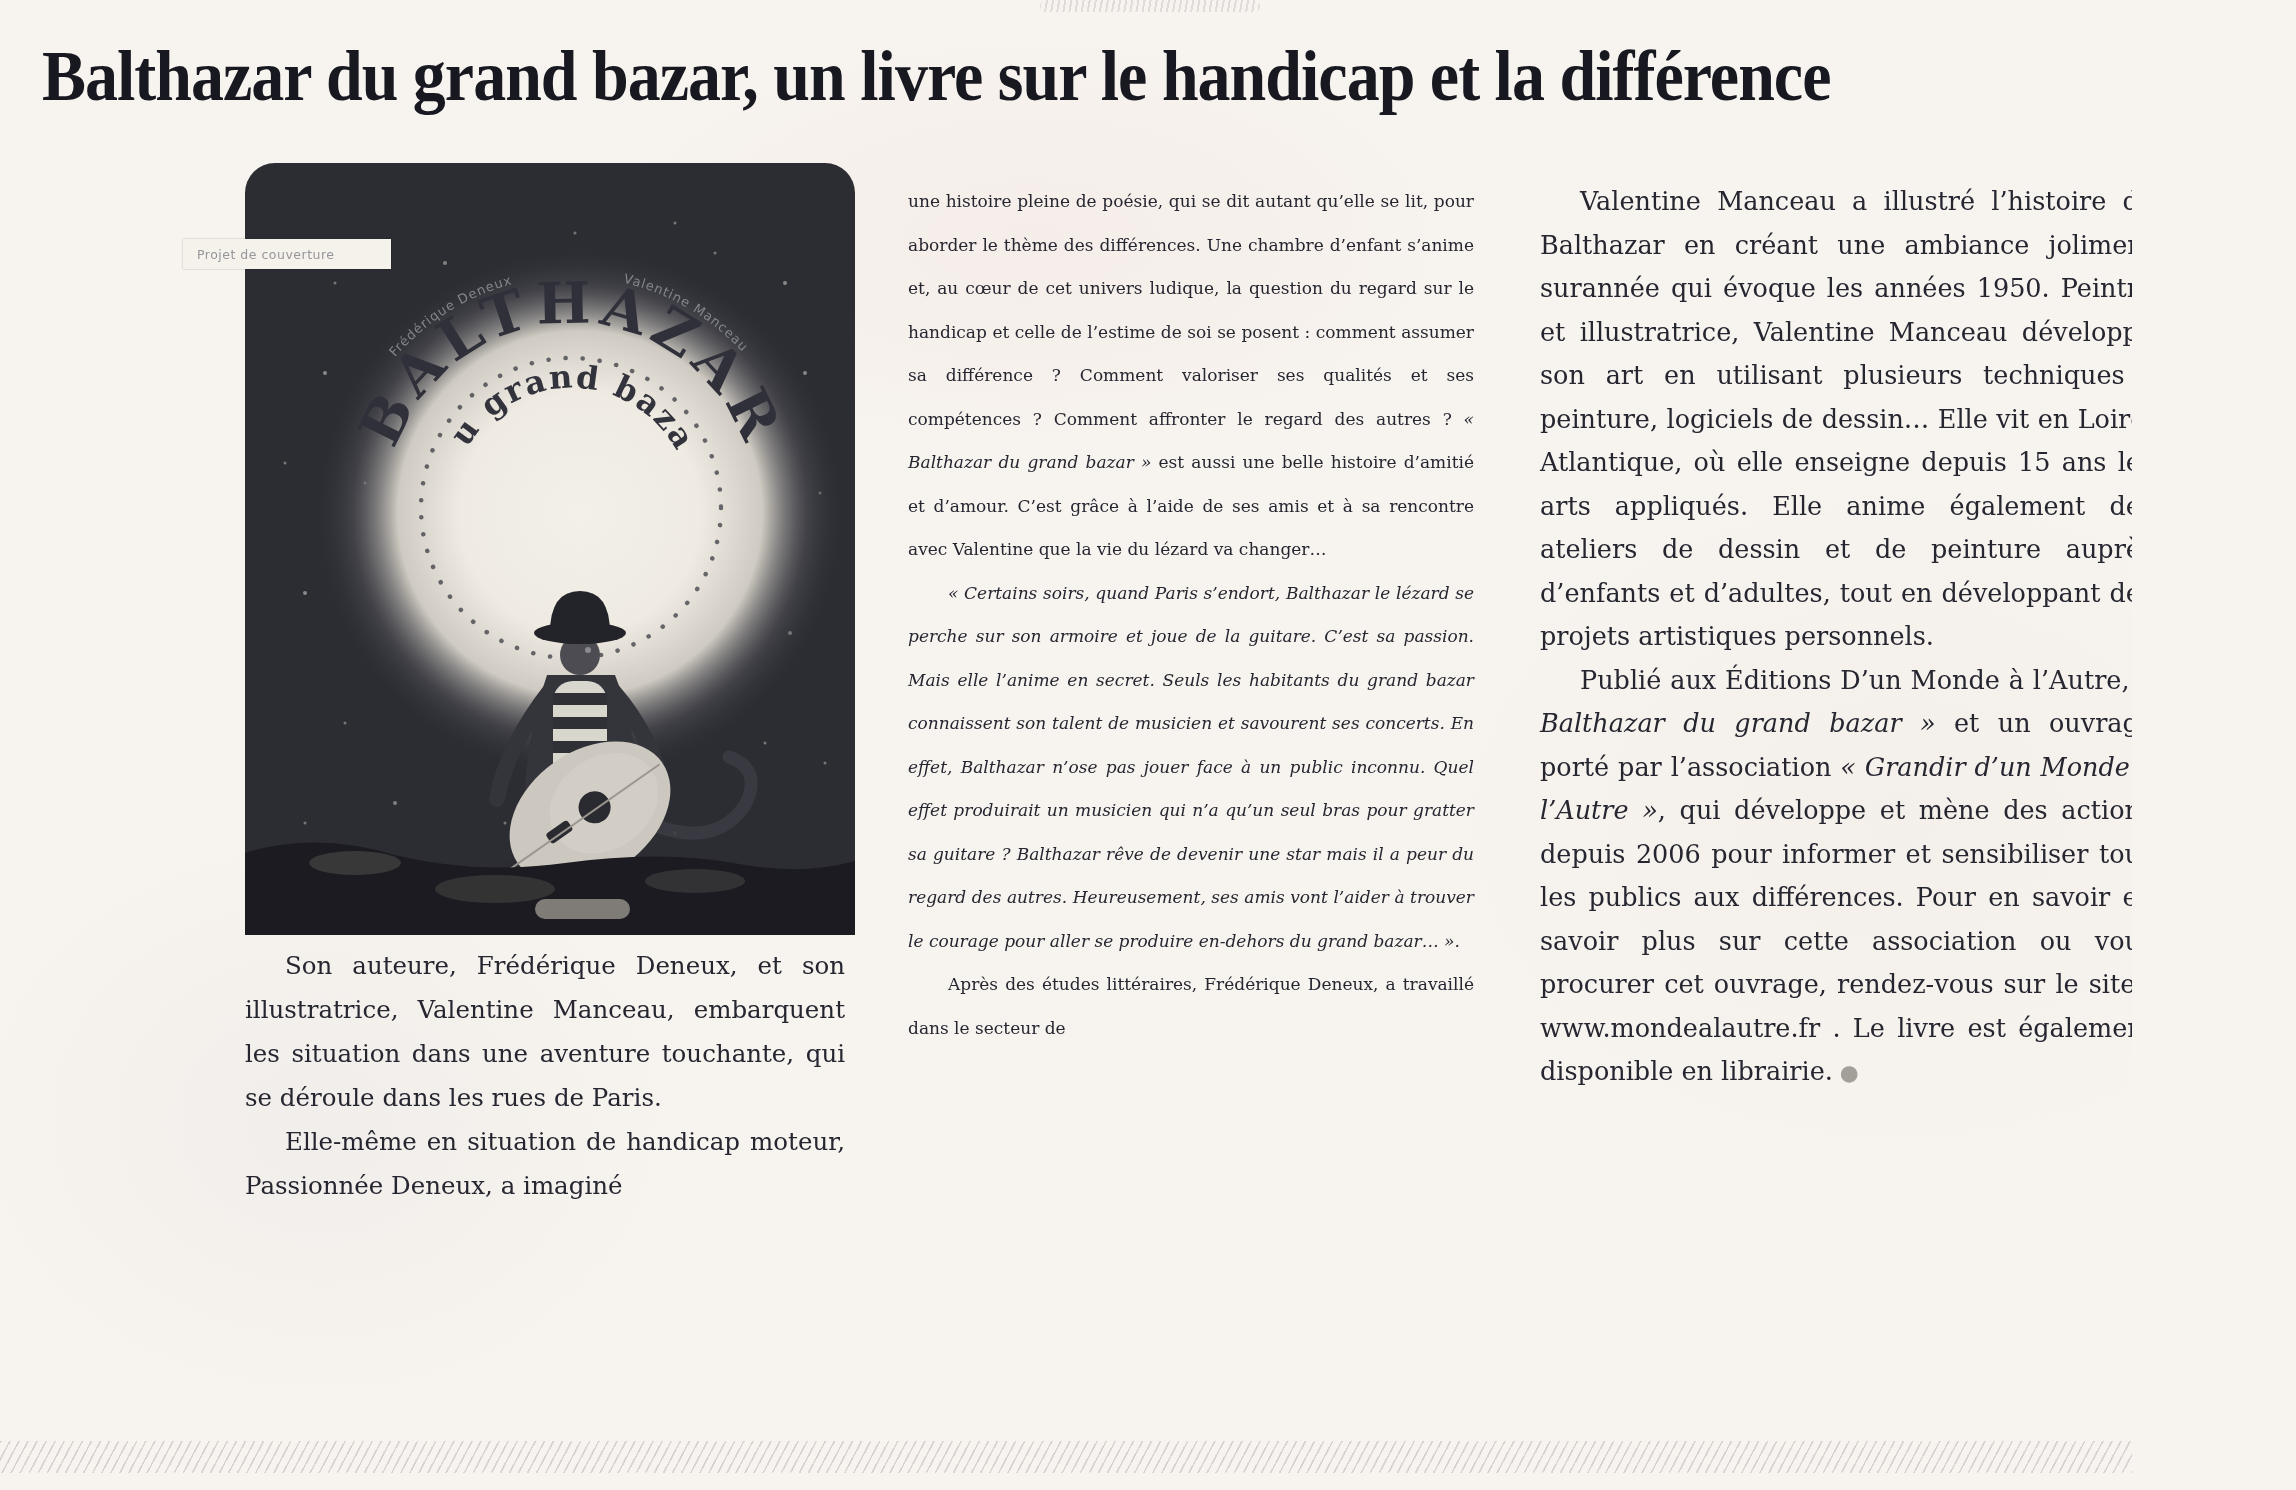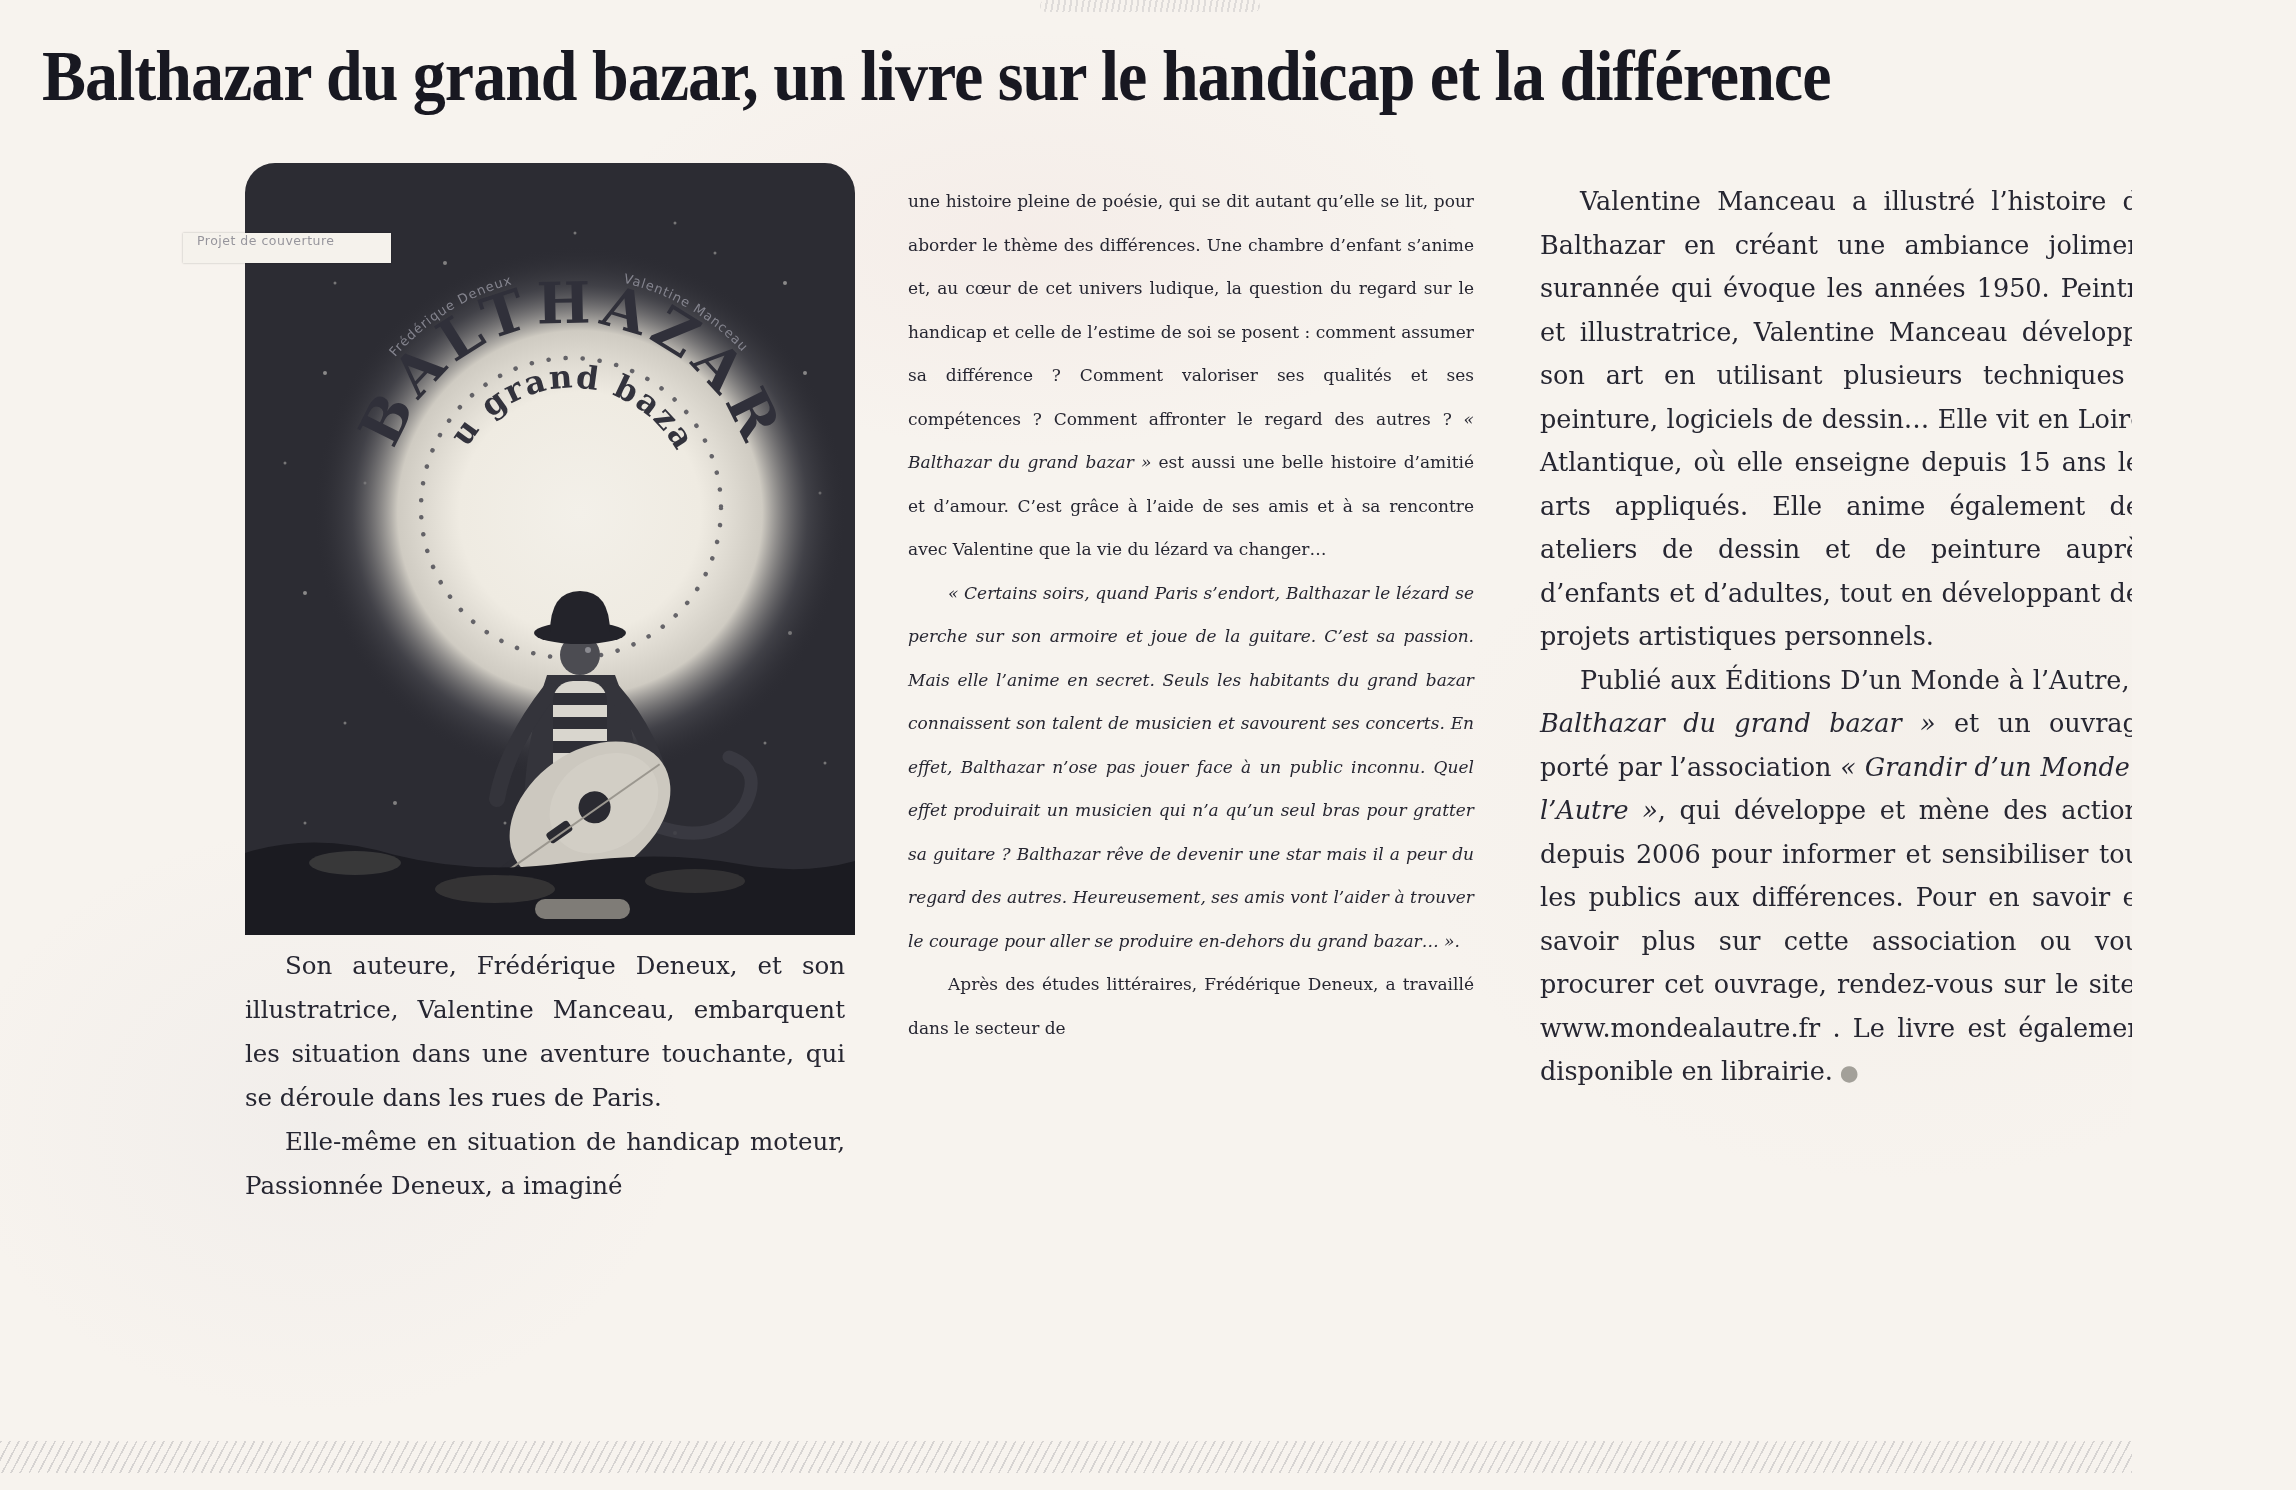--- a/index.html
+++ b/index.html
@@ -19,23 +19,23 @@
   }
   .headline{
     position:absolute;left:42px;top:34px;margin:0;
     font-family:"Liberation Serif", serif;font-weight:700;
     font-size:66px;letter-spacing:-1px;white-space:nowrap;color:#181821;
     transform:scaleY(1.10);transform-origin:left top;
   }
   .cover{position:absolute;left:245px;top:163px;width:610px;height:772px;overflow:visible;}
   .cover svg{display:block;}
   .cover-label{
-    position:absolute;left:-62px;top:70px;width:208px;height:30px;
+    position:absolute;left:-62px;top:76px;width:208px;height:30px;
     background:#f5f2ec;box-shadow:0 0 2px rgba(0,0,0,.25);
-    display:flex;align-items:flex-start;padding-left:14px;box-sizing:border-box;
+    display:flex;align-items:center;padding-left:14px;box-sizing:border-box;
   }
   .cover-label span{
     font-family:"DejaVu Sans", sans-serif;font-size:12.5px;letter-spacing:.5px;color:#96959c;
     white-space:nowrap;overflow:hidden;
   }
   .cover-title-arc{font-family:"DejaVu Serif", serif;font-weight:700;font-size:57px;letter-spacing:7px;fill:#30303a;}
   .cover-sub-arc{font-family:"DejaVu Serif", serif;font-weight:700;font-size:32px;letter-spacing:2px;fill:#33333d;}
   .cover-authors{font-family:"DejaVu Sans", sans-serif;font-size:13px;letter-spacing:1px;fill:#84848e;}
   .col{position:absolute;text-align:justify;color:#262631;}
   .col1{left:245px;top:944px;width:600px;font-size:24.5px;line-height:44px;}

